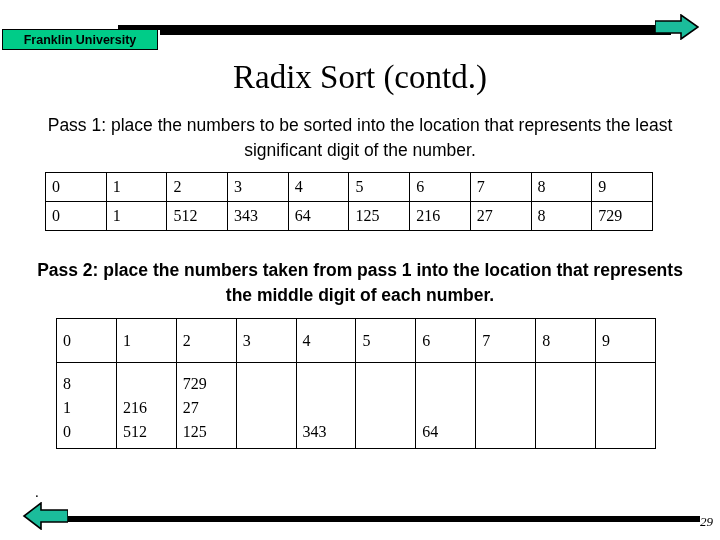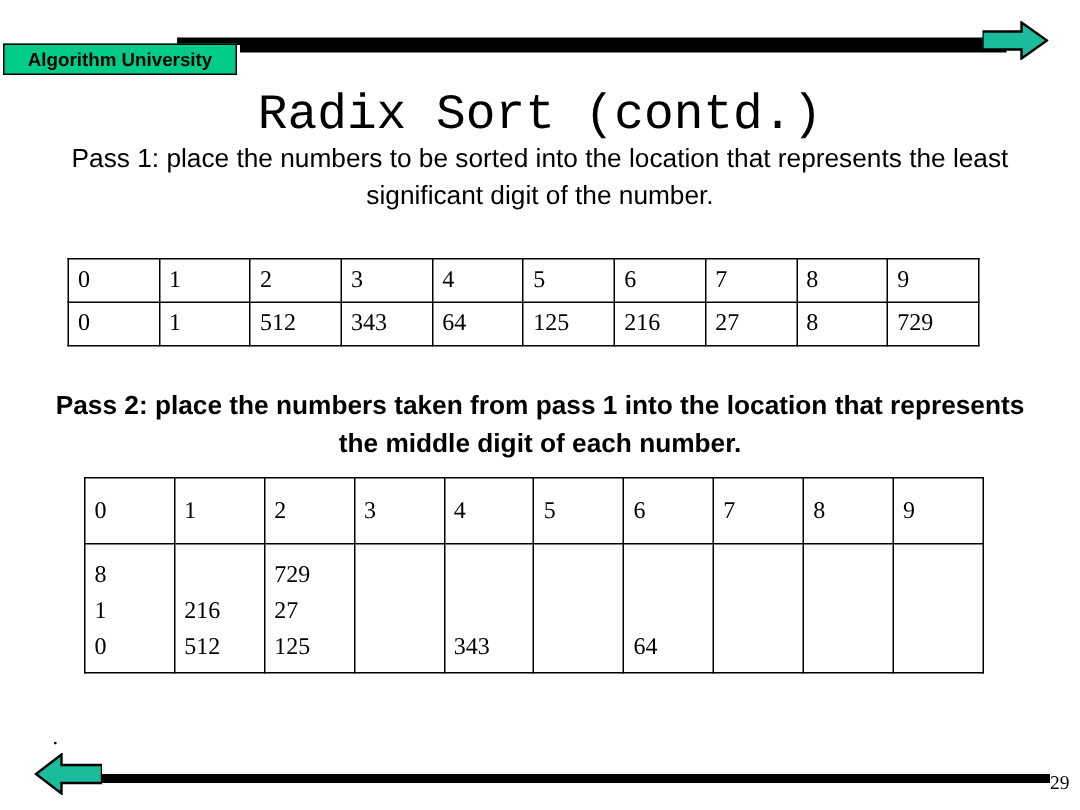--- a/index.html
+++ b/index.html
@@ -74,37 +74,37 @@
     color: #000000;
     white-space: nowrap;
   }
 
   
   #slide-title {
     position: absolute;
     left: 0; top: 57px;
     width: 720px;
     text-align: center;
-    font-family: Liberation Mono, monospace;
+    font-family: Liberation Serif, serif;
     font-size: 33px;
     color: #000000;
     line-height: 40px;
   }
 
   
   .pass-text {
     position: absolute;
     font-family: "Liberation Sans", sans-serif;
     font-size: 17.5px;
     color: #000000;
     text-align: center;
     line-height: 25px;
   }
   #pass1-text {
-    left: 30px; top: 93px; width: 660px;
+    left: 30px; top: 113px; width: 660px;
   }
   #pass2-text {
     left: 30px; top: 258px; width: 660px; font-weight: bold;
   }
 
   
   .radix-table {
     position: absolute;
     border-collapse: collapse;
     font-family: "Liberation Serif", serif;
@@ -165,37 +165,38 @@
     position: absolute;
     left: 22px; top: 502px;
     width: 46px; height: 28px;
   }
   #page-number {
     position: absolute;
     left: 700px; top: 514px;
     font-family: "Liberation Serif", serif;
     font-size: 13px;
     color: #000000;
+    font-style: italic;
   }
 </style>
 </head>
 <body>
 
 <div id="header-banner">
 
 
   <div id="header-rule"></div>
   <div id="header-rule2"></div>
 
   <svg id="header-arrow-right" viewBox="0 0 44 26">
     <path d="M0,7 L26,7 L26,1 L43,13 L26,25 L26,19 L0,19 Z" fill="#1BBC9B" stroke="#000000" stroke-width="1.6"></path>
   </svg>
 
   <div id="university-box">
-    <span id="university-label">Algorithm University</span>
+    <span id="university-label">Franklin University</span>
   </div>
 
 </div>
 
 <div id="slide-title">Radix Sort (contd.)</div>
 
 <div id="pass1-text" class="pass-text">Pass 1: place the numbers to be sorted into the location that represents the least significant digit of the number.</div>
 
 <table id="table-pass1" class="radix-table">
   <tbody>

